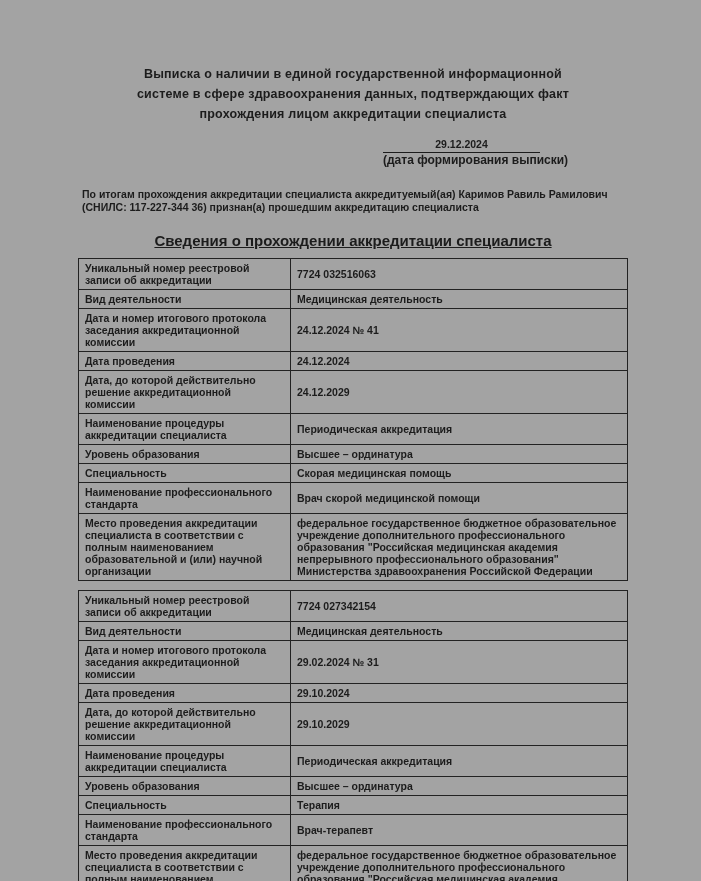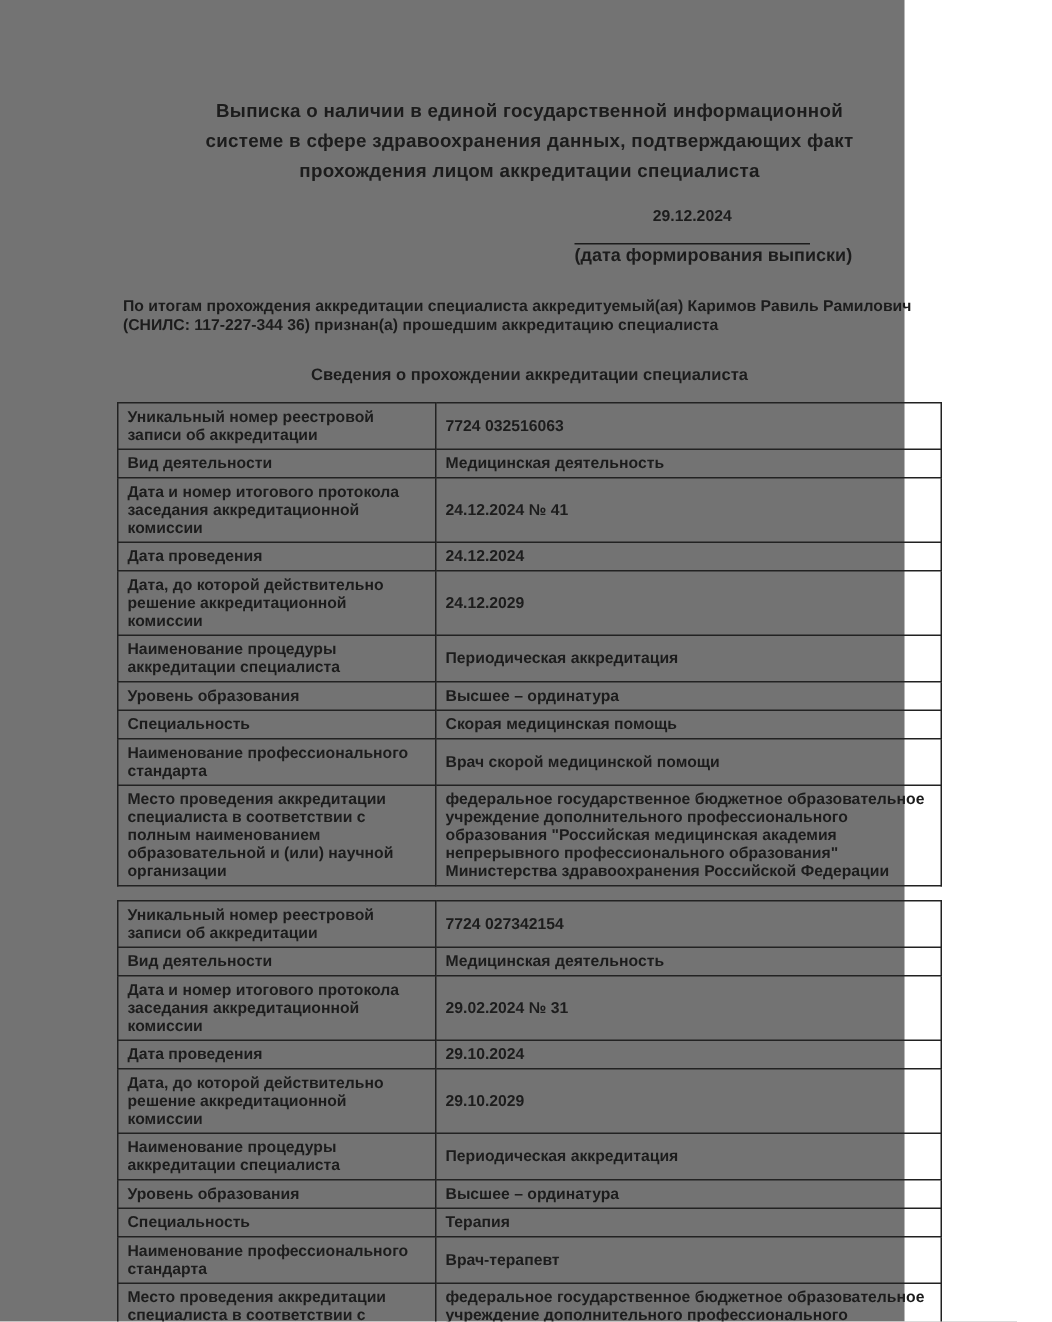--- a/index.html
+++ b/index.html
@@ -10,23 +10,23 @@
   body {
     width: 701px;
     height: 881px;
     overflow: hidden;
     font-family: "Liberation Sans", "DejaVu Sans", sans-serif;
     font-weight: bold;
     color: #1c1c1c;
     -webkit-font-smoothing: antialiased;
   }
   .page {
-    width: 603px;
+    width: 701px;
     height: 881px;
-    background: #737373;
+    background: #a3a3a3;
     box-sizing: border-box;
   }
   .content {
     width: 550px;
     margin-left: 78px;
     padding-top: 64px;
     box-sizing: border-box;
   }
   .title {
     margin: 0;
@@ -38,41 +38,42 @@
   }
   .title .tl { display: block; }
   .date-block {
     width: 157px;
     margin: 13px 88px 0 auto;
     text-align: center;
   }
   .date-value {
     font-size: 10.5px;
     line-height: 14px;
-    padding-bottom: 11px;
+    padding-bottom: 1px;
     border-bottom: 1.5px solid #1c1c1c;
   }
   .date-caption {
     font-size: 12px;
     line-height: 13px;
     padding-top: 1px;
     white-space: nowrap;
   }
   .intro {
     margin: 21px 0 0 0;
     padding: 0 4px;
     font-size: 10.5px;
     line-height: 13px;
     text-align: left;
   }
   .section-heading {
     margin-top: 20px;
-    font-size: 11px;
+    font-size: 15px;
     line-height: 13px;
     text-align: center;
+    text-decoration: underline;
   }
   .registry-heading {
     margin-top: 11px;
     font-size: 13.5px;
     line-height: 17px;
     text-align: center;
   }
   table.acc-table {
     width: 550px;
     margin-top: 11px;

